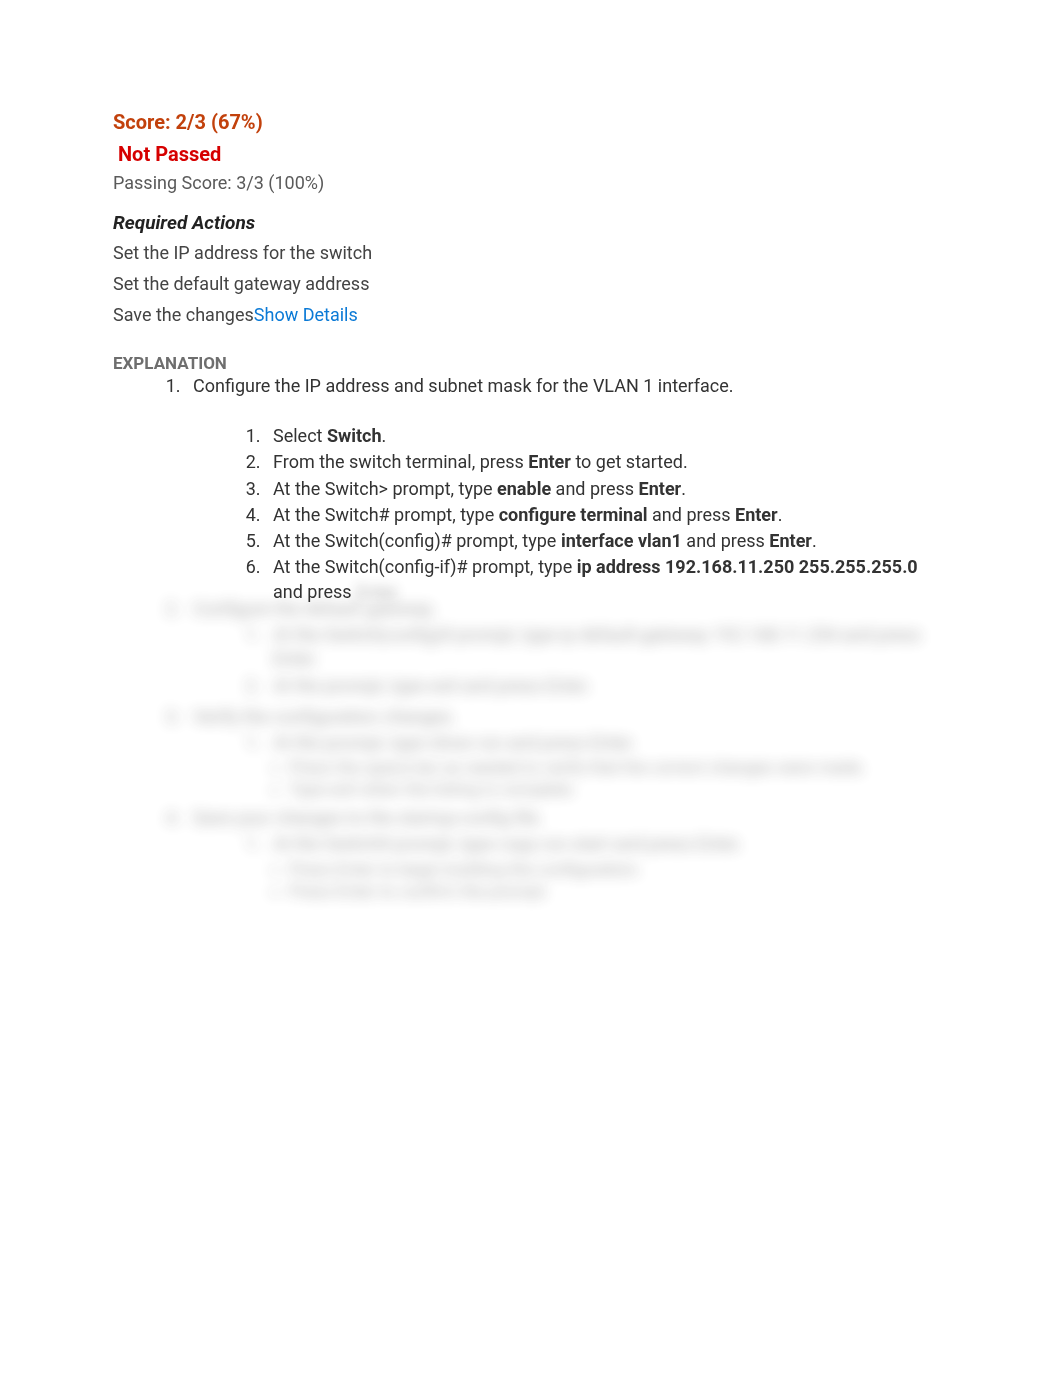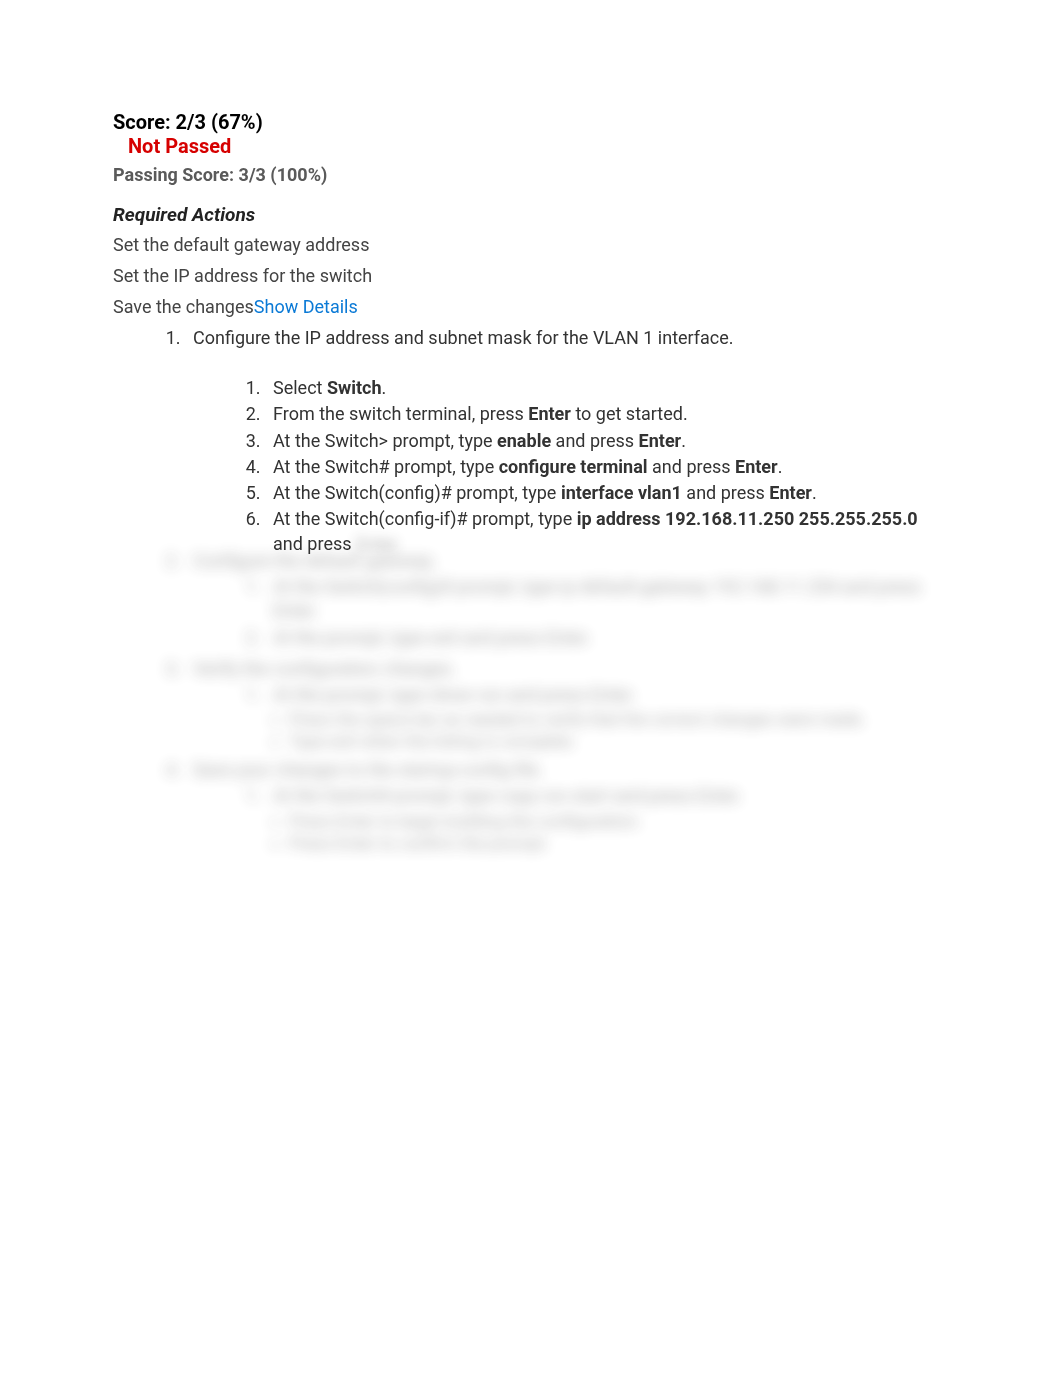--- a/index.html
+++ b/index.html
@@ -12,35 +12,34 @@
   .page {
     width: 1062px;
     min-height: 1377px;
     padding: 110px 113px 0 113px;
     box-sizing: border-box;
     position: relative;
   }
   .score-line {
     font-weight: 700;
     font-size: 20px;
-    color: #000000;
-    margin-bottom: 0;
+    color: #c2410c;
+    margin-bottom: 8px;
   }
   .not-passed {
     font-weight: 700;
     font-size: 20px;
     color: #d60000;
-    margin-left: 15px;
+    margin-left: 5px;
     margin-bottom: 6px;
   }
   .passing-score {
     font-size: 18px;
     color: #5a5a5a;
     margin-bottom: 18px;
-    font-weight: bold;
   }
   .task-summary-header {
     font-weight: 700;
     font-size: 17px;
     color: #6e6e6e;
     margin-bottom: 4px;
   }
   .required-actions {
     font-weight: 700;
     font-size: 19px;
@@ -128,26 +127,27 @@
 <body>
 
 <div class="page">
 
   <div class="score-line">Score: 2/3 (67%)</div>
   <div class="not-passed">Not Passed</div>
   <div class="passing-score">Passing Score: 3/3 (100%)</div>
 
   <div class="required-actions">Required Actions</div>
 
+  <div class="action-item">Set the IP address for the switch</div>
   <div class="action-item">Set the default gateway address</div>
-  <div class="action-item">Set the IP address for the switch</div>
   <div class="action-item">
     <span>Save the changes</span><span class="show-details">Show Details</span>
   </div>
 
+  <div class="explanation-header">EXPLANATION</div>
 
   <ol class="main-list">
     <li>
       <span>Configure the IP address and subnet mask for the VLAN 1 interface.</span>
       <ol class="sub-list">
         <li>
           <span>Select </span><b>Switch</b><span>.</span>
         </li>
         <li>
           <span>From the switch terminal, press </span><b>Enter</b><span> to get started.</span>

